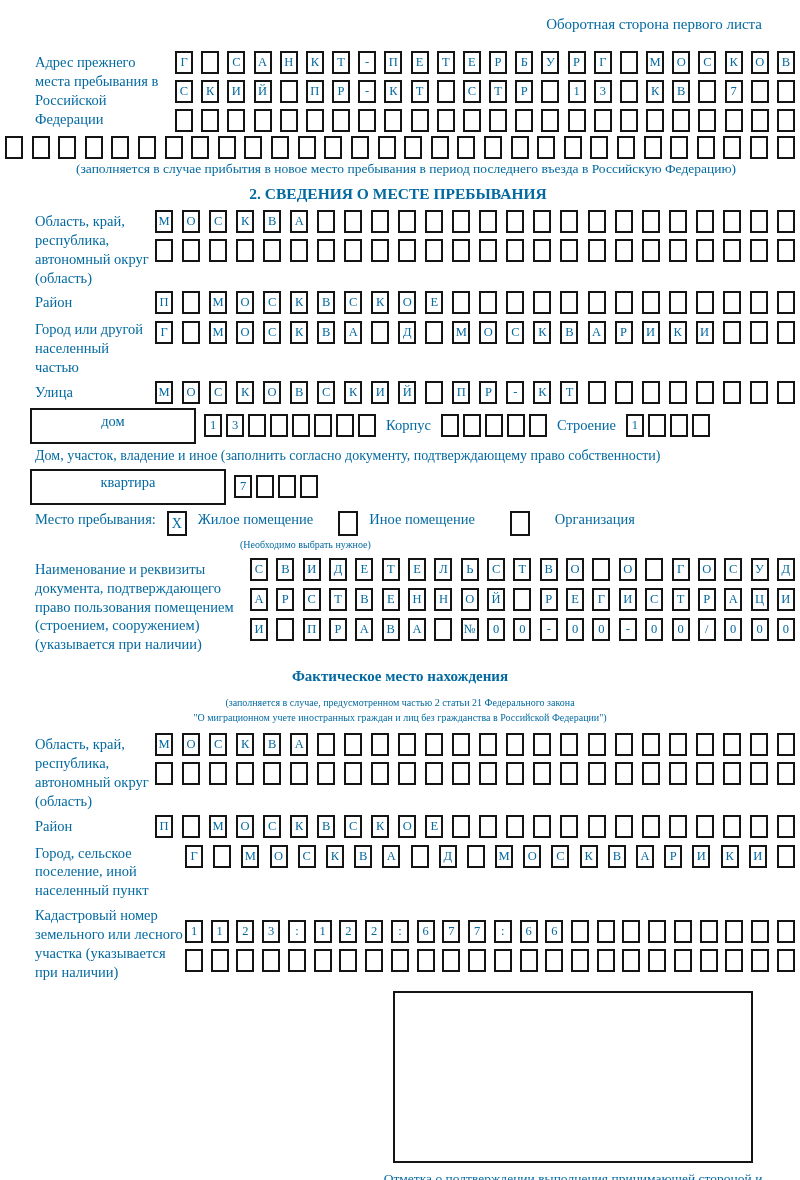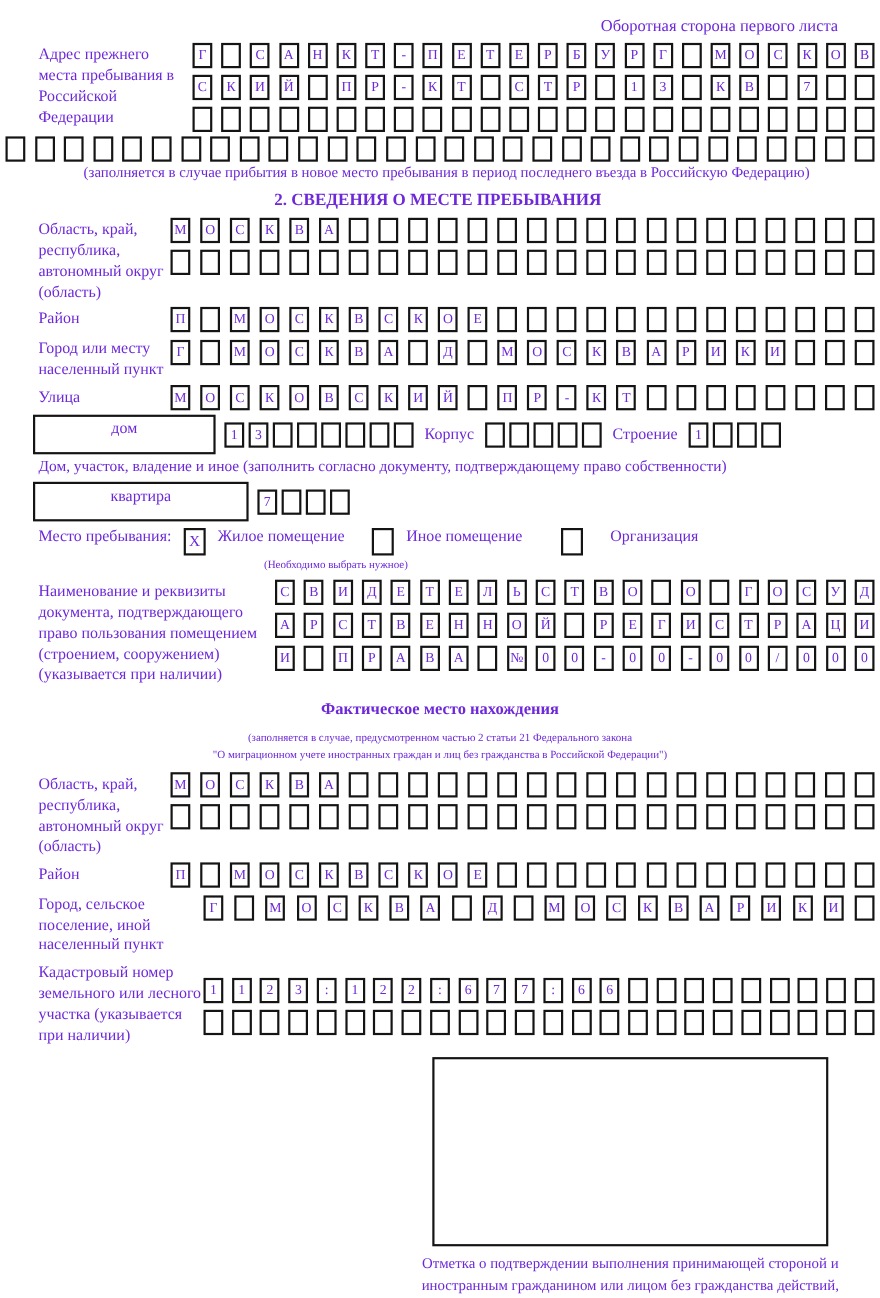--- a/index.html
+++ b/index.html
@@ -1,19 +1,19 @@
 <!DOCTYPE html>
 <html><head>
 <meta charset="utf-8">
 <style>
   * { margin:0; padding:0; box-sizing:border-box; }
   html,body { background:#ffffff; }
   .page {
     position:relative; width:800px; height:1180px; margin:0 auto;
-    background:#ffffff; color:#6d28d9; overflow:hidden;
+    background:#ffffff; color:#0369a1; overflow:hidden;
     font-family:"Liberation Serif","DejaVu Serif",serif;
   }
   .top-note { text-align:right; padding:16px 38px 0 0; font-size:15px; }
 
   .row { display:flex; align-items:flex-start; margin:0 5px 4px 35px; }
   .lbl { flex:0 0 118px; font-size:14.5px; line-height:1.3; padding-top:2px; }
   .lbl.w135 { flex-basis:135px; }
   .lbl.w148 { flex-basis:148px; }
   .lbl.w205 { flex-basis:205px; }
 
@@ -54,21 +54,21 @@
   .stamp-box { width:360px; height:172px; border:2.5px solid #141414; background:#fff; }
   .stamp-caption { width:402px; margin:6px 0 0 -21px; text-align:center; font-size:13.5px; line-height:1.5; }
 </style>
 </head>
 <body>
 
 <div class="page">
 
   <div class="top-note">Оборотная сторона первого листа</div>
 
-  <div class="row" style="margin-top:6px">
+  <div class="row" style="margin-top:18px">
     <div class="lbl w135">Адрес прежнего места пребывания в Российской Федерации</div>
     <div class="cells-col">
       <div class="cells sb w620">
           <span class="cell">Г</span>
           <span class="cell"></span>
           <span class="cell">С</span>
           <span class="cell">А</span>
           <span class="cell">Н</span>
           <span class="cell">К</span>
           <span class="cell">Т</span>
@@ -262,21 +262,21 @@
         <span class="cell"></span>
         <span class="cell"></span>
         <span class="cell"></span>
         <span class="cell"></span>
         <span class="cell"></span>
         <span class="cell"></span>
       </div>
   </div>
 
   <div class="row">
-    <div class="lbl">Город или месту населенный пункт</div>
+    <div class="lbl">Город или другой населенный частью</div>
     <div class="cells sb w640" style="margin-left:auto; margin-top:3px">
         <span class="cell">Г</span>
         <span class="cell"></span>
         <span class="cell">М</span>
         <span class="cell">О</span>
         <span class="cell">С</span>
         <span class="cell">К</span>
         <span class="cell">В</span>
         <span class="cell">А</span>
         <span class="cell"></span>

